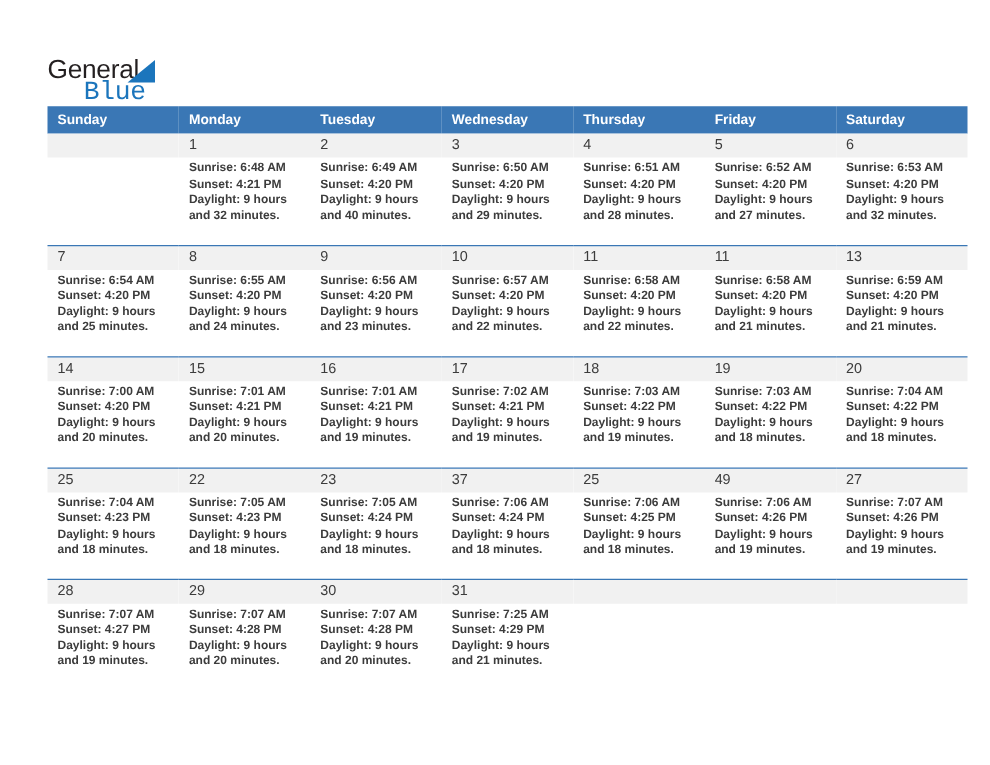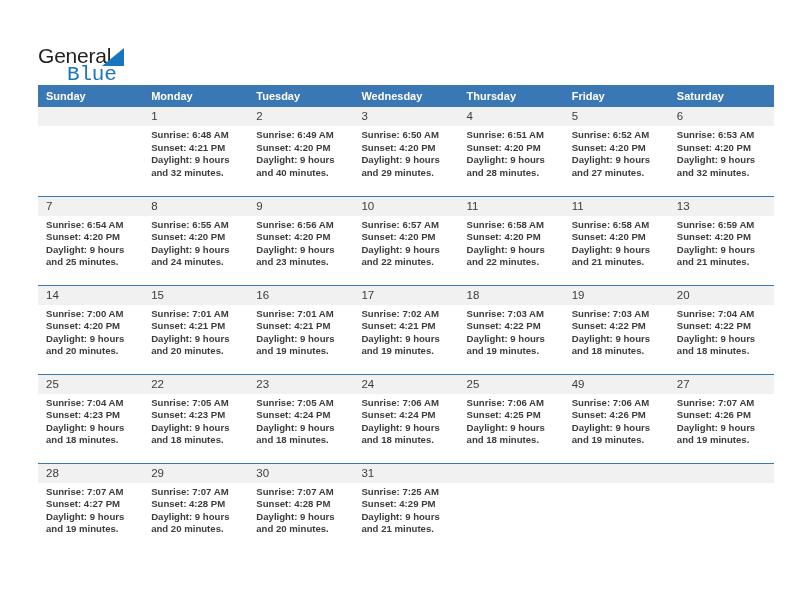--- a/index.html
+++ b/index.html
@@ -321,21 +321,21 @@
             <td>
               <div class="daynum">23</div>
               <div class="details">
                 <div>Sunrise: 7:05 AM</div>
                 <div>Sunset: 4:24 PM</div>
                 <div>Daylight: 9 hours</div>
                 <div>and 18 minutes.</div>
               </div>
             </td>
             <td>
-              <div class="daynum">24</div>
+              <div class="daynum">37</div>
               <div class="details">
                 <div>Sunrise: 7:06 AM</div>
                 <div>Sunset: 4:24 PM</div>
                 <div>Daylight: 9 hours</div>
                 <div>and 18 minutes.</div>
               </div>
             </td>
             <td>
               <div class="daynum">25</div>
               <div class="details">

